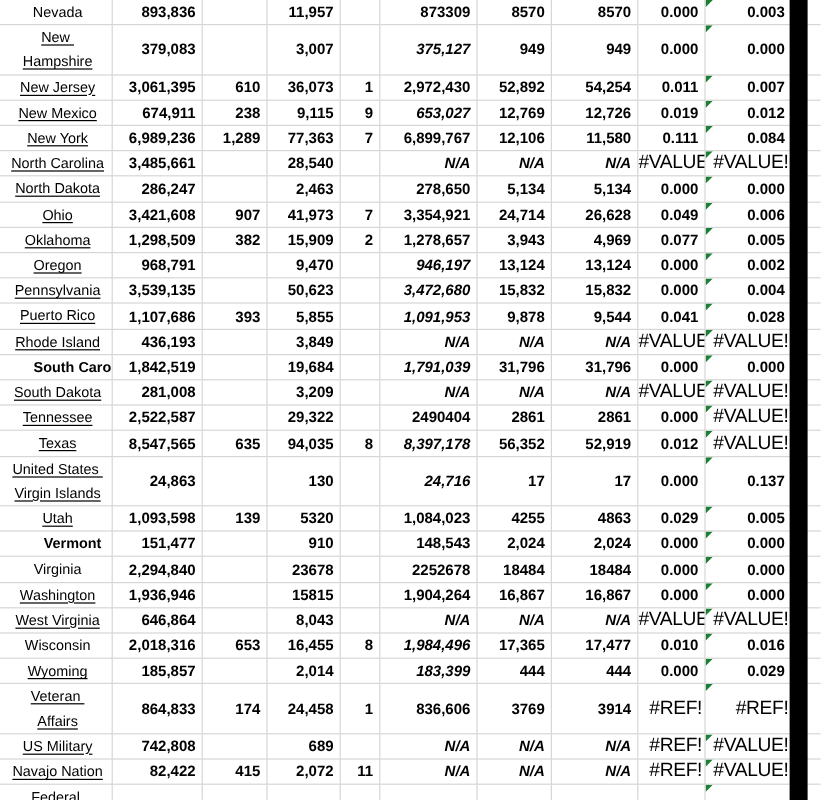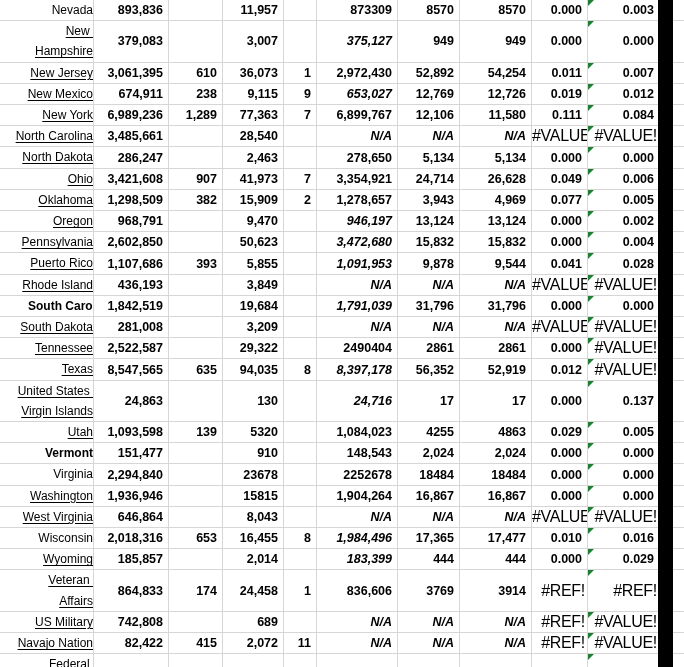--- a/index.html
+++ b/index.html
@@ -1,21 +1,21 @@
 <!DOCTYPE html>
 <html><head>
 <meta charset="utf-8">
 <style>
   html,body{margin:0;padding:0;background:#fff;}
   body{width:684px;height:667px;overflow:hidden;font-family:"Liberation Sans",sans-serif;color:#000;}
   .sheet{position:relative;width:684px;height:667px;overflow:hidden;background:#fff;}
   table{border-collapse:separate;border-spacing:0;table-layout:fixed;width:684px;}
   td{box-sizing:border-box;border-right:1px solid #d6d6d6;border-bottom:1px solid #d6d6d6;
      padding:0;vertical-align:middle;position:relative;overflow:hidden;}
-  td.name{text-align:right;padding-left:3px;font-size:12px;font-weight:400;line-height:20.2px;white-space:nowrap;}
+  td.name{text-align:center;padding-left:3px;font-size:12px;font-weight:400;line-height:20.2px;white-space:nowrap;}
   td.name.multi{white-space:pre-line;}
   td.name.u .v{text-decoration:underline;text-underline-offset:2px;}
   td.name.bold{font-weight:700;padding-left:28px;}
   td.num{text-align:right;padding-right:5px;font-size:12.5px;font-weight:700;}
   td.num.it{font-style:italic;}
   td.num.err{font-weight:400;font-size:16px;padding-right:2px;letter-spacing:-0.3px;}
   td.filler{border-right:none;}
   tr.r1{height:20.2px;}
   tr.r2{height:40.4px;}
   .tri{position:absolute;top:0;left:0;width:0;height:0;
@@ -167,21 +167,21 @@
           <td class="num"><span></span></td>
           <td class="num it"><span>946,197</span></td>
           <td class="num"><span>13,124</span></td>
           <td class="num"><span>13,124</span></td>
           <td class="num"><span>0.000</span></td>
           <td class="num"><span>0.002</span><span class="tri"></span></td>
           <td class="filler"></td>
         </tr>
         <tr class="r1">
           <td class="name u"><span class="v">Pennsylvania</span></td>
-          <td class="num"><span>2,602,850</span></td>
+          <td class="num"><span>3,539,135</span></td>
           <td class="num"><span></span></td>
           <td class="num"><span>50,623</span></td>
           <td class="num"><span></span></td>
           <td class="num it"><span>3,472,680</span></td>
           <td class="num"><span>15,832</span></td>
           <td class="num"><span>15,832</span></td>
           <td class="num"><span>0.000</span></td>
           <td class="num"><span>0.004</span><span class="tri"></span></td>
           <td class="filler"></td>
         </tr>

